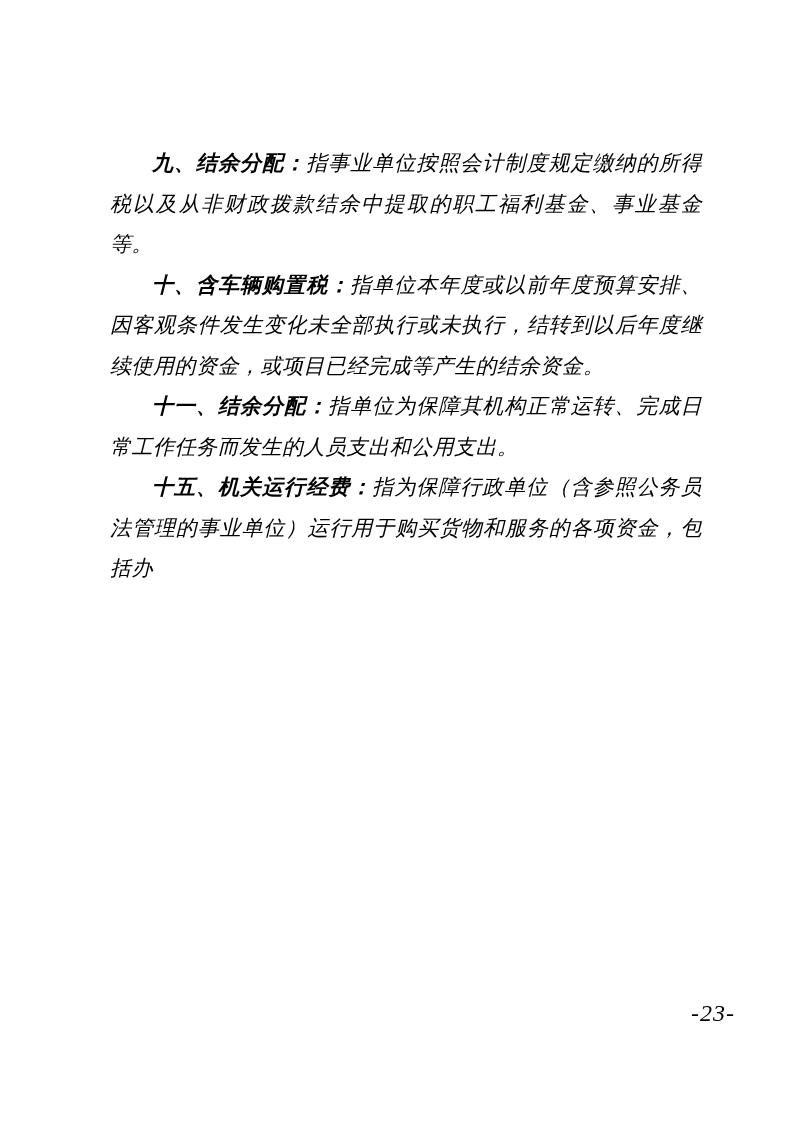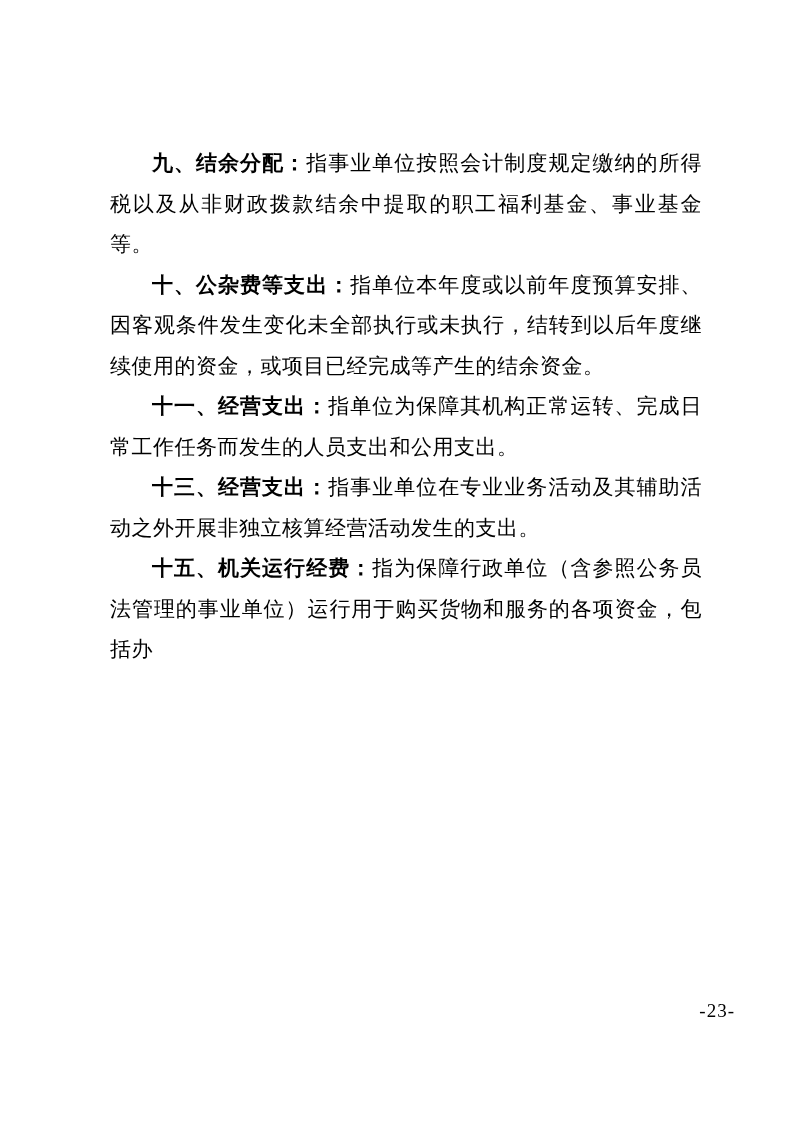--- a/index.html
+++ b/index.html
@@ -8,20 +8,21 @@
     background: #ffffff;
   }
   .page {
     position: relative;
     width: 793px;
     height: 1122px;
     background: #ffffff;
     overflow: hidden;
     font-family: "Liberation Serif", "DejaVu Serif", serif;
     color: #000000;
+    font-style: italic;
   }
   .content {
     position: absolute;
     top: 143px;
     left: 110px;
     width: 592px;
   }
   .para {
     margin: 0;
     font-size: 21px;
@@ -32,30 +33,29 @@
     letter-spacing: 0.5px;
     word-break: break-all;
   }
   .para b {
     font-weight: bold;
   }
   .page-number {
     position: absolute;
     top: 1000px;
     right: 58px;
-    font-size: 19px;
+    font-size: 24px;
     letter-spacing: 1px;
     font-family: "Liberation Serif", "DejaVu Serif", serif;
   }
 </style>
 </head>
 <body>
 
 <div class="page">
   <div class="content">
     <p class="para"><b>九、结余分配：</b><span>指事业单位按照会计制度规定缴纳的所得税以及从非财政拨款结余中提取的职工福利基金、事业基金等。</span></p>
-    <p class="para"><b>十、公杂费等支出：</b><span>指单位本年度或以前年度预算安排、因客观条件发生变化未全部执行或未执行，结转到以后年度继续使用的资金，或项目已经完成等产生的结余资金。</span></p>
-    <p class="para"><b>十一、经营支出：</b><span>指单位为保障其机构正常运转、完成日常工作任务而发生的人员支出和公用支出。</span></p>
-    <p class="para"><b>十三、经营支出：</b><span>指事业单位在专业业务活动及其辅助活动之外开展非独立核算经营活动发生的支出。</span></p>
+    <p class="para"><b>十、含车辆购置税：</b><span>指单位本年度或以前年度预算安排、因客观条件发生变化未全部执行或未执行，结转到以后年度继续使用的资金，或项目已经完成等产生的结余资金。</span></p>
+    <p class="para"><b>十一、结余分配：</b><span>指单位为保障其机构正常运转、完成日常工作任务而发生的人员支出和公用支出。</span></p>
     <p class="para"><b>十五、机关运行经费：</b><span>指为保障行政单位（含参照公务员法管理的事业单位）运行用于购买货物和服务的各项资金，包括办</span></p>
   </div>
   <div class="page-number">-23-</div>
 </div>
 
 </body></html>

